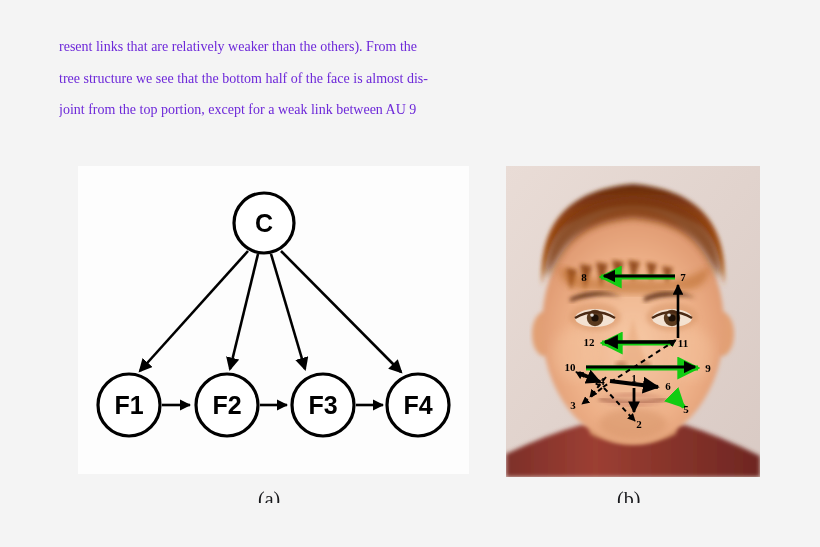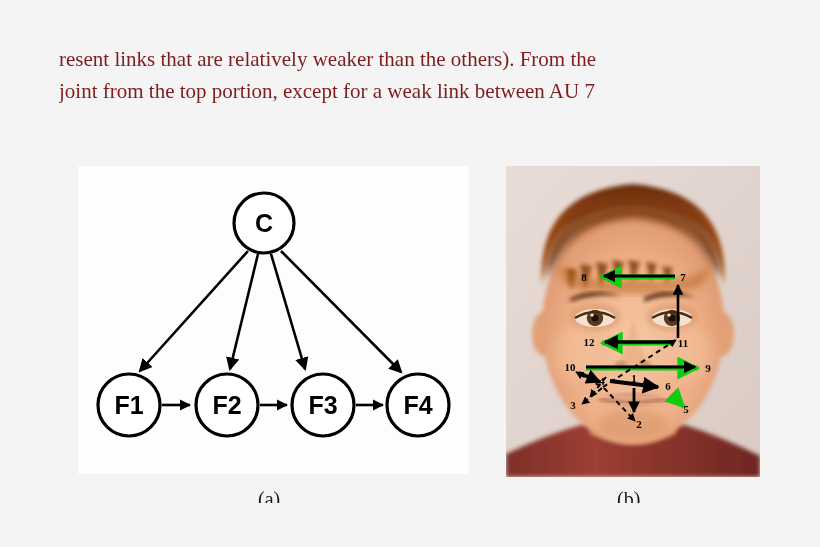--- a/index.html
+++ b/index.html
@@ -12,25 +12,25 @@
     background: #f4f4f4;
     font-family: "Liberation Serif", serif;
     overflow: hidden;
     position: relative;
   }
 
   
   #paragraph {
     position: absolute;
     left: 59px;
-    top: 44px;
+    top: 31px;
     width: 730px;
-    font-size: 21px;
+    font-size: 14px;
     line-height: 31.5px;
-    color: #7f1d1d;
+    color: #6d28d9;
     white-space: nowrap;
   }
   #paragraph .pline {
     display: block;
     height: 31.5px;
     overflow: hidden;
   }
 
   
   #figure-row {
@@ -75,21 +75,22 @@
     line-height: 20px;
   }
   #caption-a { left: 258px; top: 489px; width: 60px; }
   #caption-b { left: 617px; top: 489px; width: 60px; }
 </style>
 </head>
 <body>
 
 <div id="paragraph">
   <span class="pline">resent links that are relatively weaker than the others).  From the</span>
-  <span class="pline">joint from the top portion, except for a weak link between AU 7</span>
+  <span class="pline">tree structure we see that the bottom half of the face is almost dis-</span>
+  <span class="pline">joint from the top portion, except for a weak link between AU 9</span>
 </div>
 
 <div id="figure-row">
 
   <div id="panel-a">
     <svg id="graph-svg" width="391" height="308" viewBox="0 0 391 308">
       <defs>
         <marker id="bigArrow" viewBox="0 0 10 10" refX="8.4" refY="5" markerWidth="5.2" markerHeight="5.2" orient="auto-start-reverse">
           <path d="M 0 0 L 10 5 L 0 10 z" fill="#000"></path>
         </marker>

